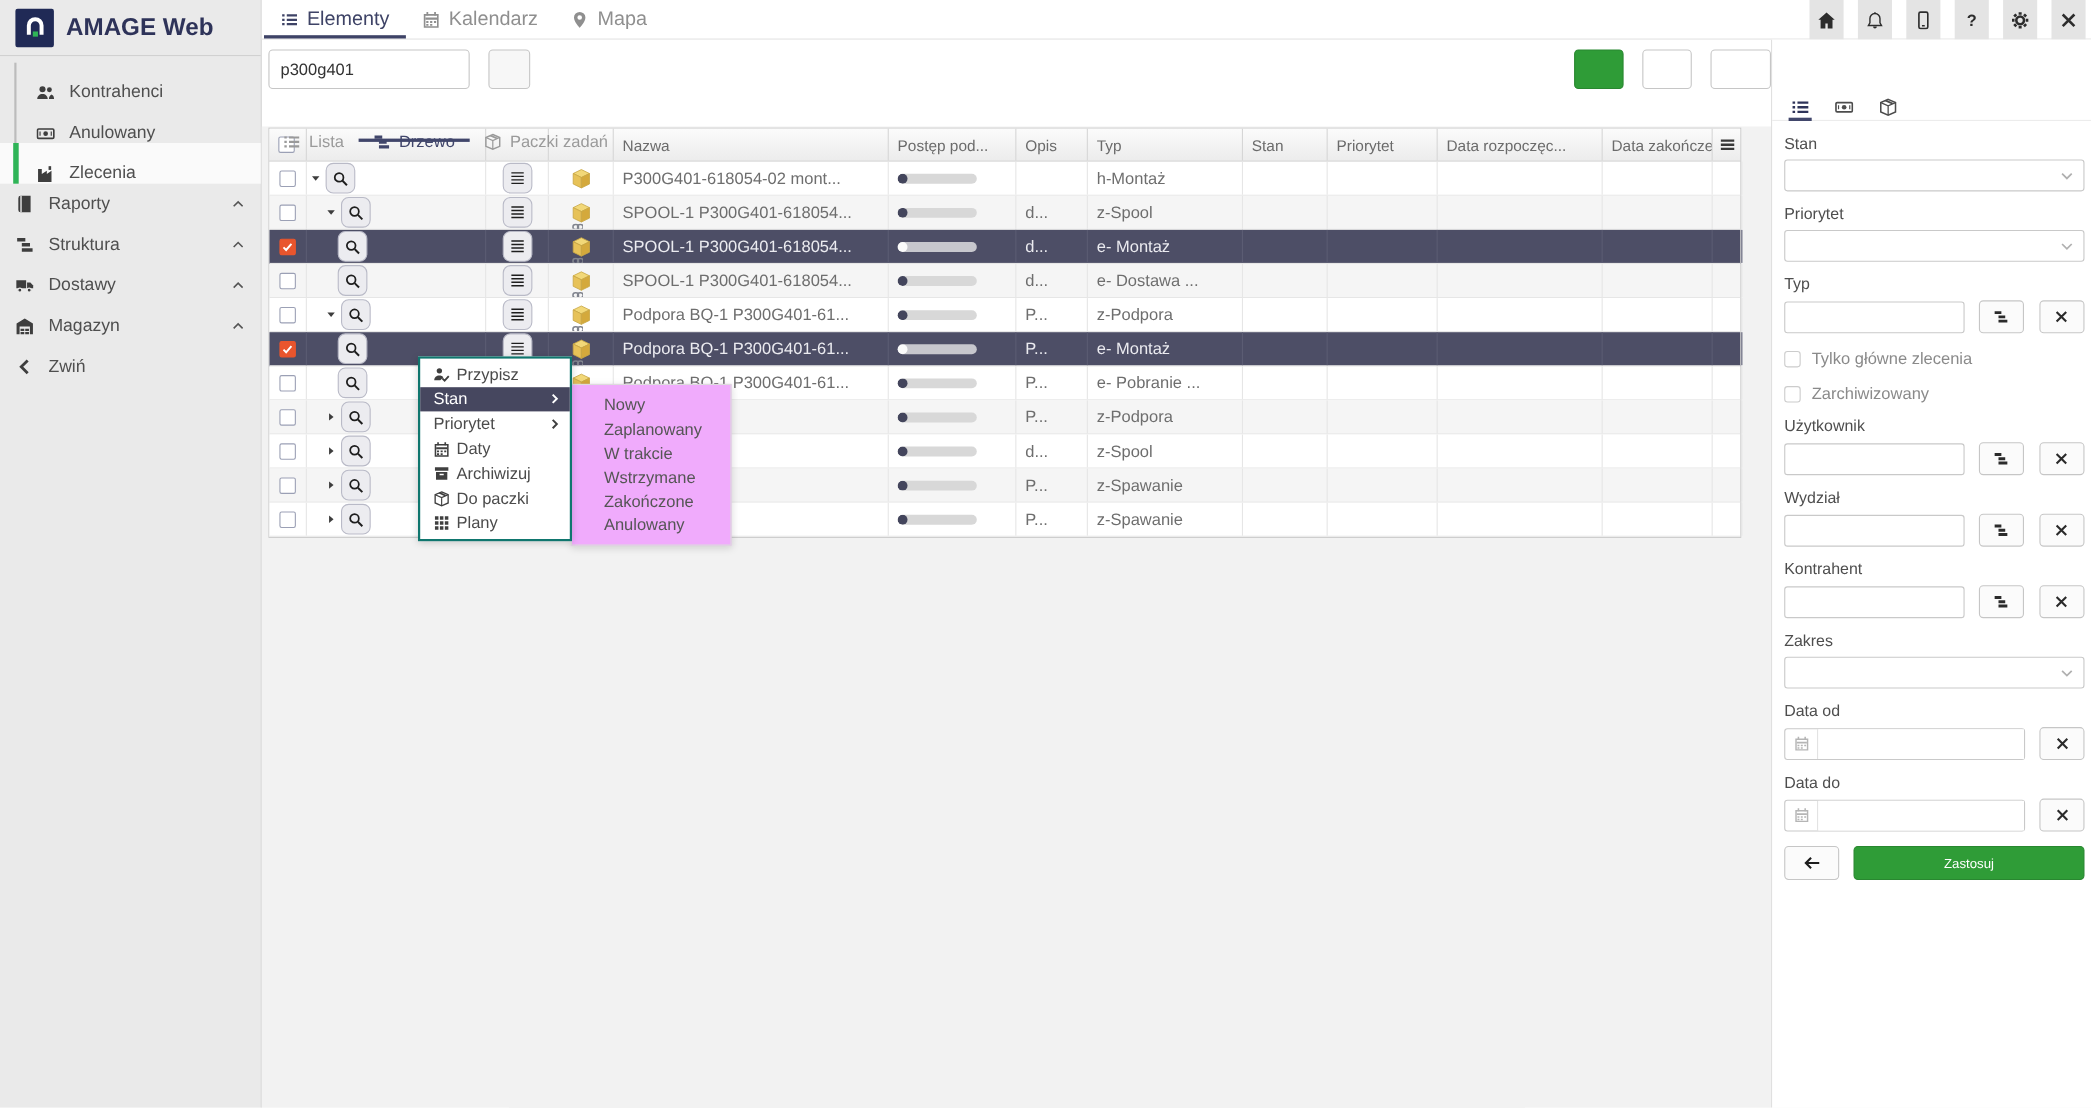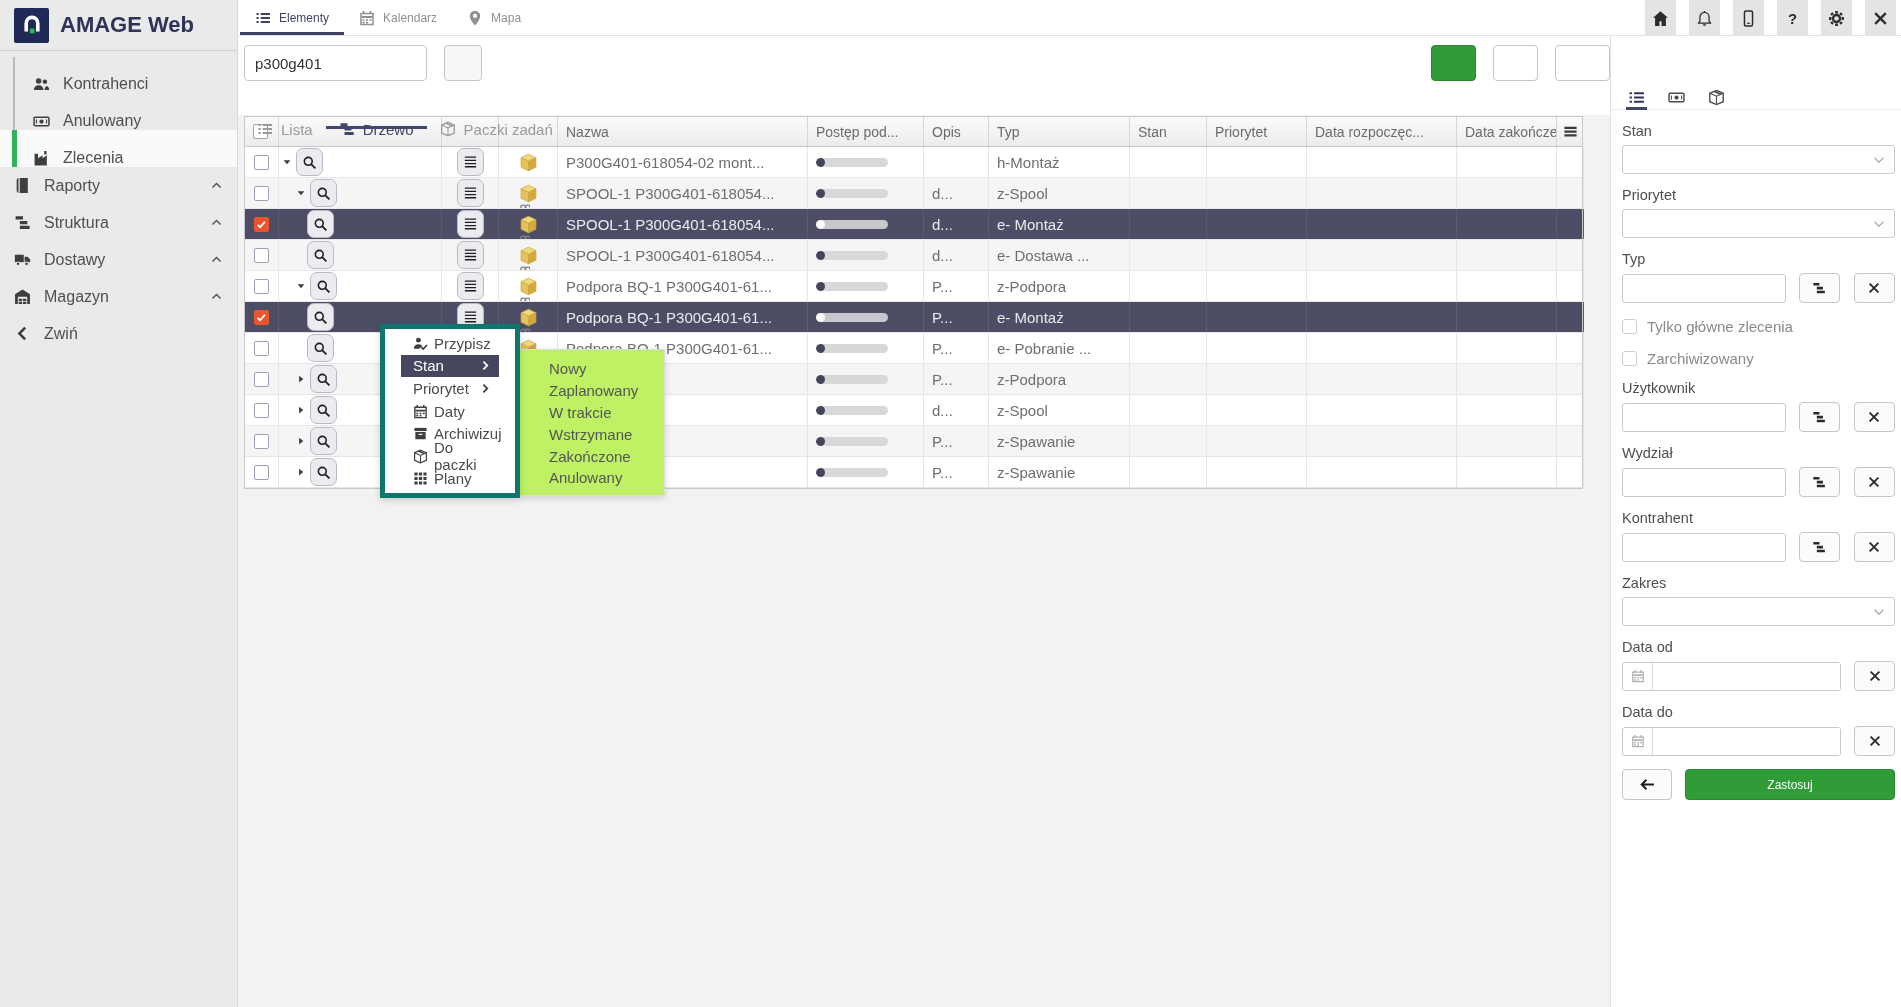--- a/index.html
+++ b/index.html
@@ -27,21 +27,21 @@
   .s-sub { position:relative; }
   .s-sub::before { content:""; position:absolute; left:13px; top:1px; bottom:1px; width:2px; background:#bcbcbc; }
   .s-sub .s-item { padding-left:33px;align-items:flex-end; }
   .s-item.active { background:#fafafa; }
   .s-item.active::before { content:""; position:absolute; left:12px; top:0; bottom:0; width:5px; background:#2fb457; }
 
   
   .main { flex:1; display:flex; flex-direction:column; min-width:0; }
   .topbar { height:36px; flex:none; background:#fff; border-bottom:1px solid #e3e3e3; display:flex; align-items:stretch; }
   .top-tabs { display:flex; padding-left:2px; }
-  .t-tab { display:flex; align-items:center; gap:8px; padding:0 15px; font-size:12px; color:#8f8f8f; cursor:pointer; position:relative; }
+  .t-tab { display:flex; align-items:center; gap:8px; padding:0 15px; font-size:18px; color:#8f8f8f; cursor:pointer; position:relative; }
   .t-tab .ic { width:16px; }
   .t-tab.active { color:#3e4366; }
   .t-tab.active::after { content:""; position:absolute; left:0; right:0; bottom:0; height:3px; background:#3e4366; }
   .win-buttons { margin-left:auto; display:flex; gap:13px; padding-right:5px; }
   .w-btn { width:31px; height:36px; background:#e4e4e4; display:flex; align-items:center; justify-content:center; color:#2c2c2c; cursor:pointer; }
   .w-btn .ic { width:17px; }
 
   .content-row { flex:1; display:flex; min-height:0; }
   .center { flex:1; display:flex; flex-direction:column; min-width:0; }
 
@@ -85,28 +85,28 @@
   .cb .ic { width:11px; }
   .cube { position:relative; width:19px; height:19px; }
   .cube > svg { width:19px; height:19px; display:block; }
   .cube .badge { position:absolute; left:1px; bottom:-2px; width:11px; height:8px; }
   .pg { width:72px; height:9px; border-radius:5px; background:#d8d8d8; position:relative; overflow:hidden; }
   .pg-fill { position:absolute; left:0; top:0; bottom:0; border-radius:5px; background:#43455c; min-width:9px; }
   .t-row.selected .pg { background:#c7c7cd; }
   .t-row.selected .pg-fill { background:#fbfbfb; }
 
   
-  .ctx { position:absolute; left:380px; top:324px; width:140px; background:#fff; border:5px solid #0f766e; box-shadow:0 2px 7px rgba(0,0,0,.18); padding:3px 16px; z-index:60; }
+  .ctx { position:absolute; left:380px; top:324px; width:140px; background:#fff; border:2px solid #0f766e; box-shadow:0 2px 7px rgba(0,0,0,.18); padding:3px 0; z-index:60; }
   .ctx-item { height:22.6px; display:flex; align-items:center; gap:6px; padding:0 8px 0 12px; font-size:15px; color:#4b4b4b; cursor:pointer; }
   .ctx-item .ic { width:15px; color:#3f3f3f; }
   .ctx-item.hl { background:#46475f; color:#fff; }
   .ctx-item.hl .ic { color:#fff; }
   .ctx-item .sub-arrow { margin-left:auto; width:11px; color:#3f3f3f; }
   .ctx-item.hl .sub-arrow { color:#fff; }
-  .submenu { position:absolute; left:519px; top:349px; width:146px; background:#bef264; border:1px solid #dcdcdc; box-shadow:0 2px 7px rgba(0,0,0,.15); padding:8px 0 6px; z-index:55; }
+  .submenu { position:absolute; left:519px; top:349px; width:146px; background:#f0abfc; border:1px solid #dcdcdc; box-shadow:0 2px 7px rgba(0,0,0,.15); padding:8px 0 6px; z-index:55; }
   .sub-item { height:21.8px; display:flex; align-items:center; padding-left:29px; font-size:15px; color:#555; cursor:pointer; }
 
   
   .rightpanel { width:291px; flex:none; background:#fff; border-left:1px solid #e0e0e0; display:flex; flex-direction:column; overflow:hidden; }
   .panel-tabs { margin-top:50px; height:24px; flex:none; display:flex; gap:21px; padding-left:16px; border-bottom:1px solid #ececec; }
   .p-tab { display:flex; align-items:center; padding:0 1px; color:#4c4c4c; cursor:pointer; position:relative; }
   .p-tab .ic { width:17px; }
   .p-tab.active { color:#2e3359; }
   .p-tab.active::after { content:""; position:absolute; left:-1px; right:-1px; bottom:-1px; height:3px; background:#41466b; }
   .panel-body { padding:0 6px 0 11px; flex:1; }

